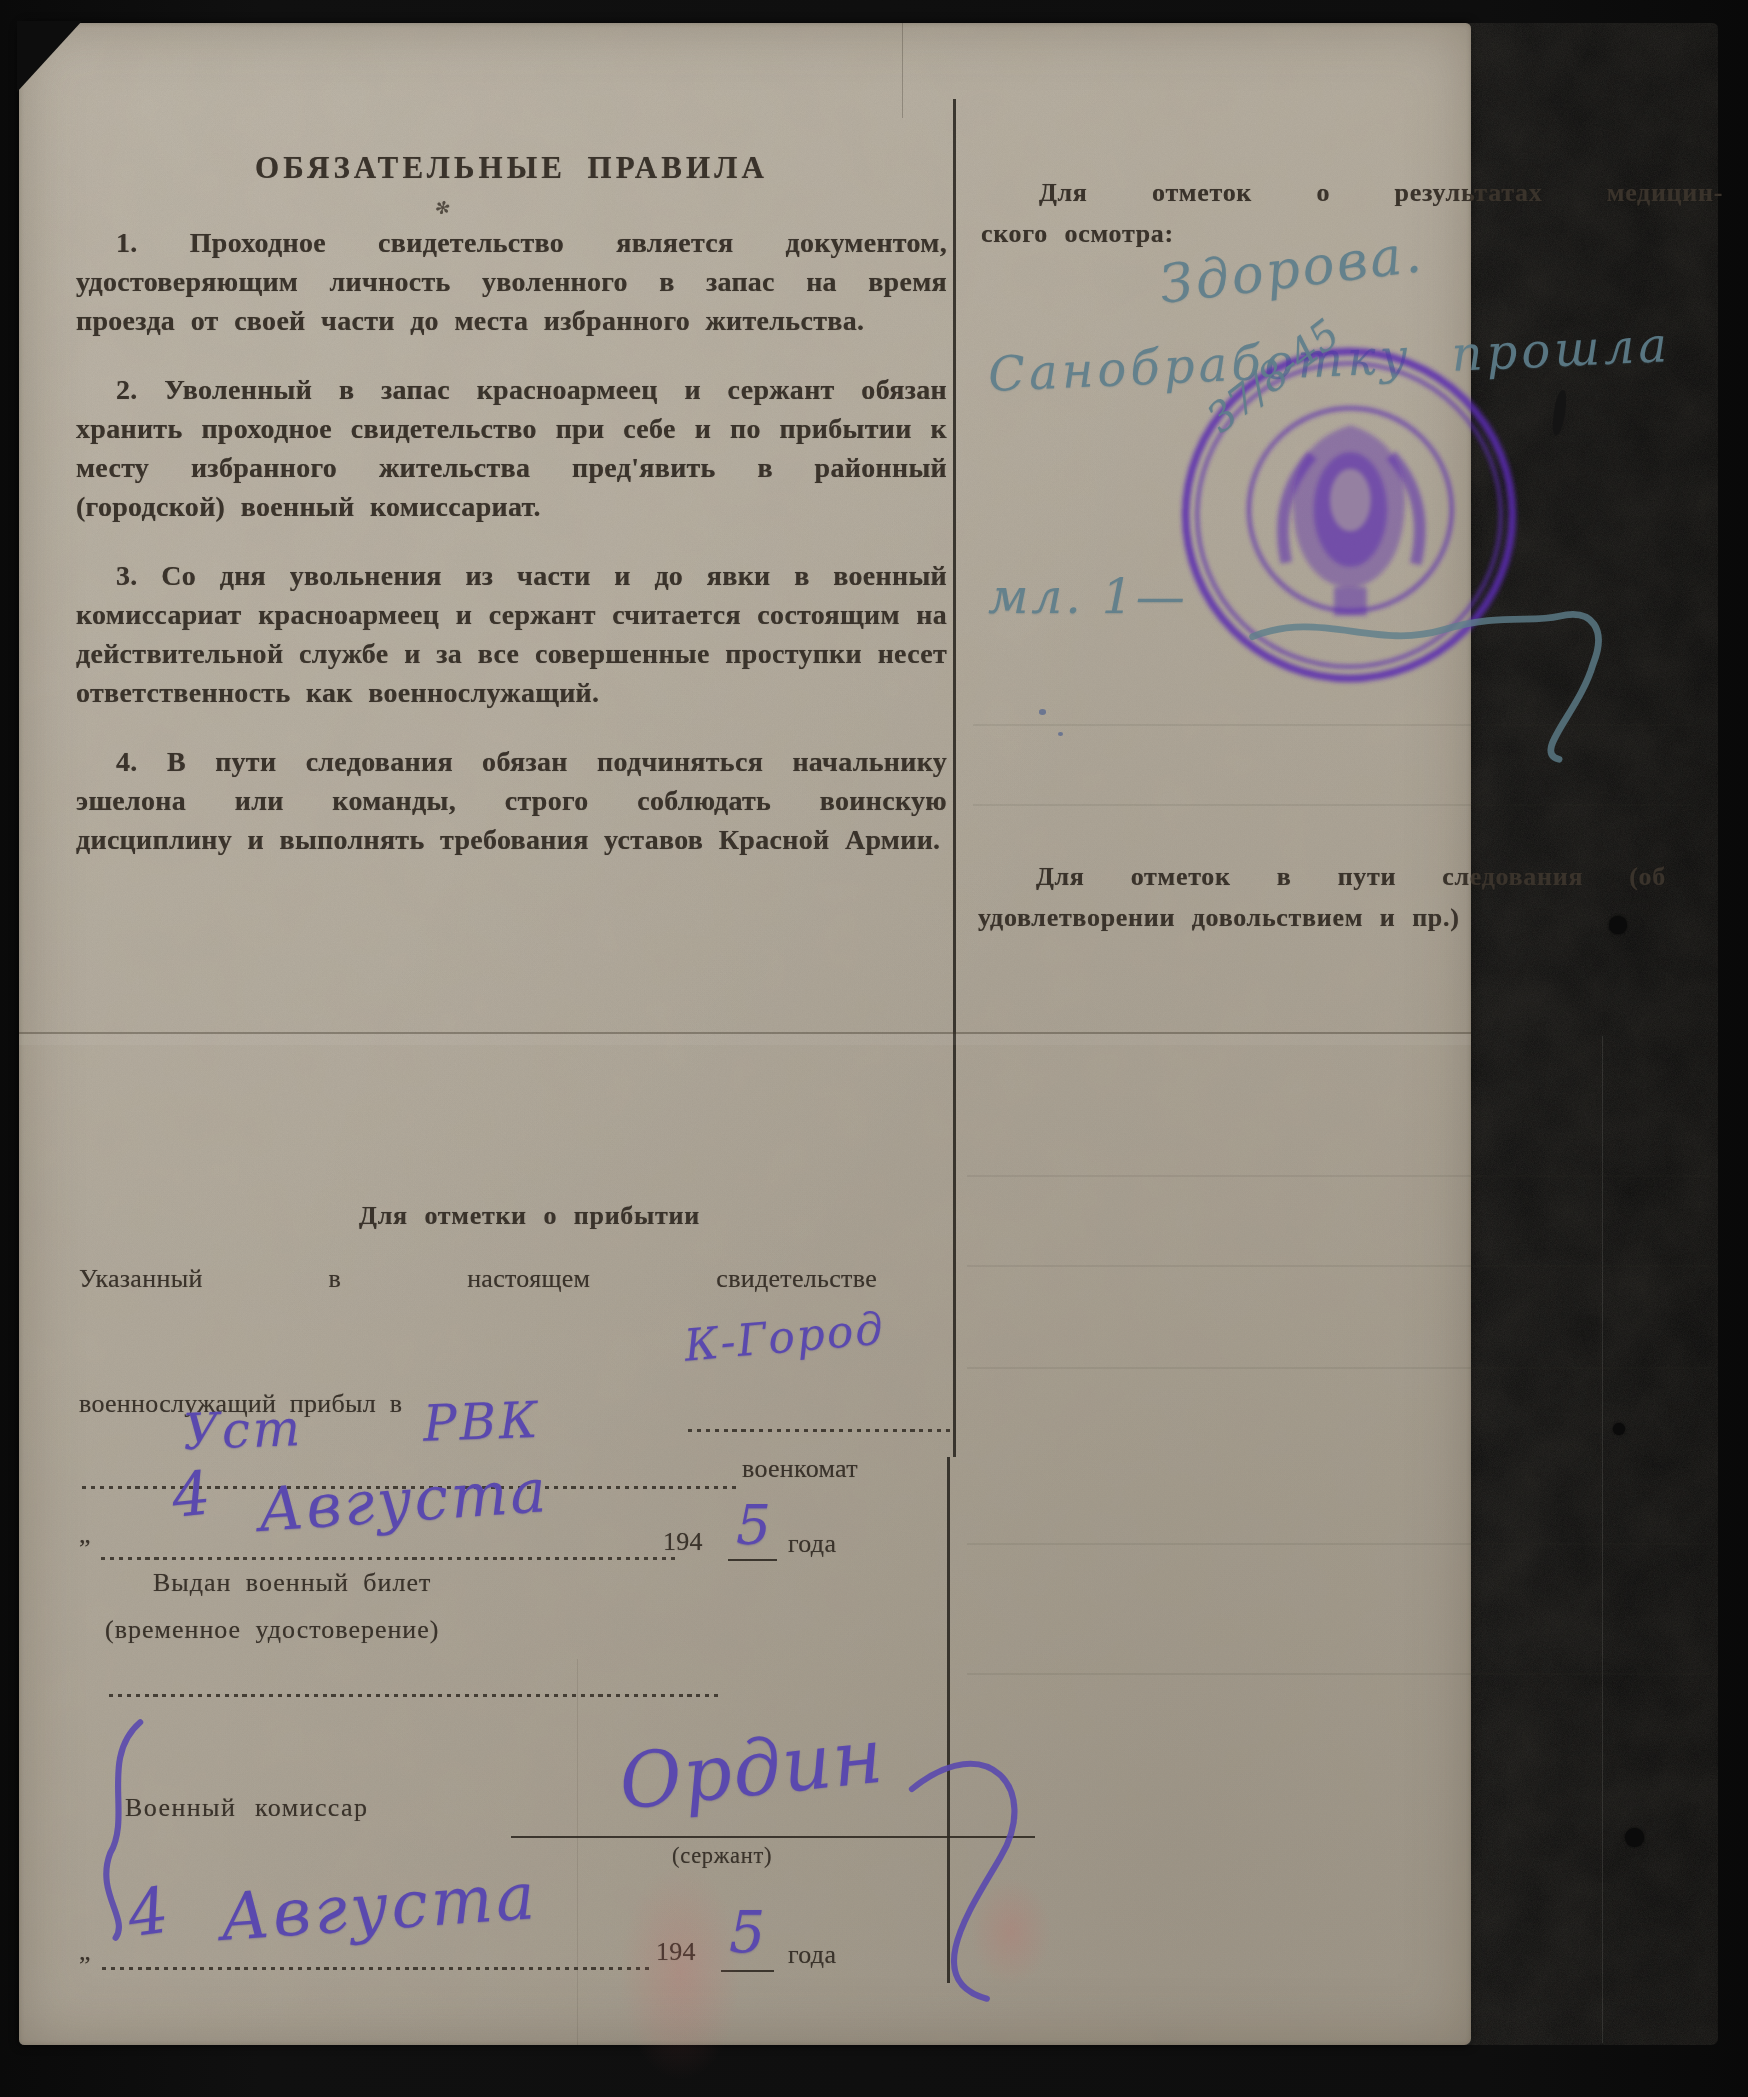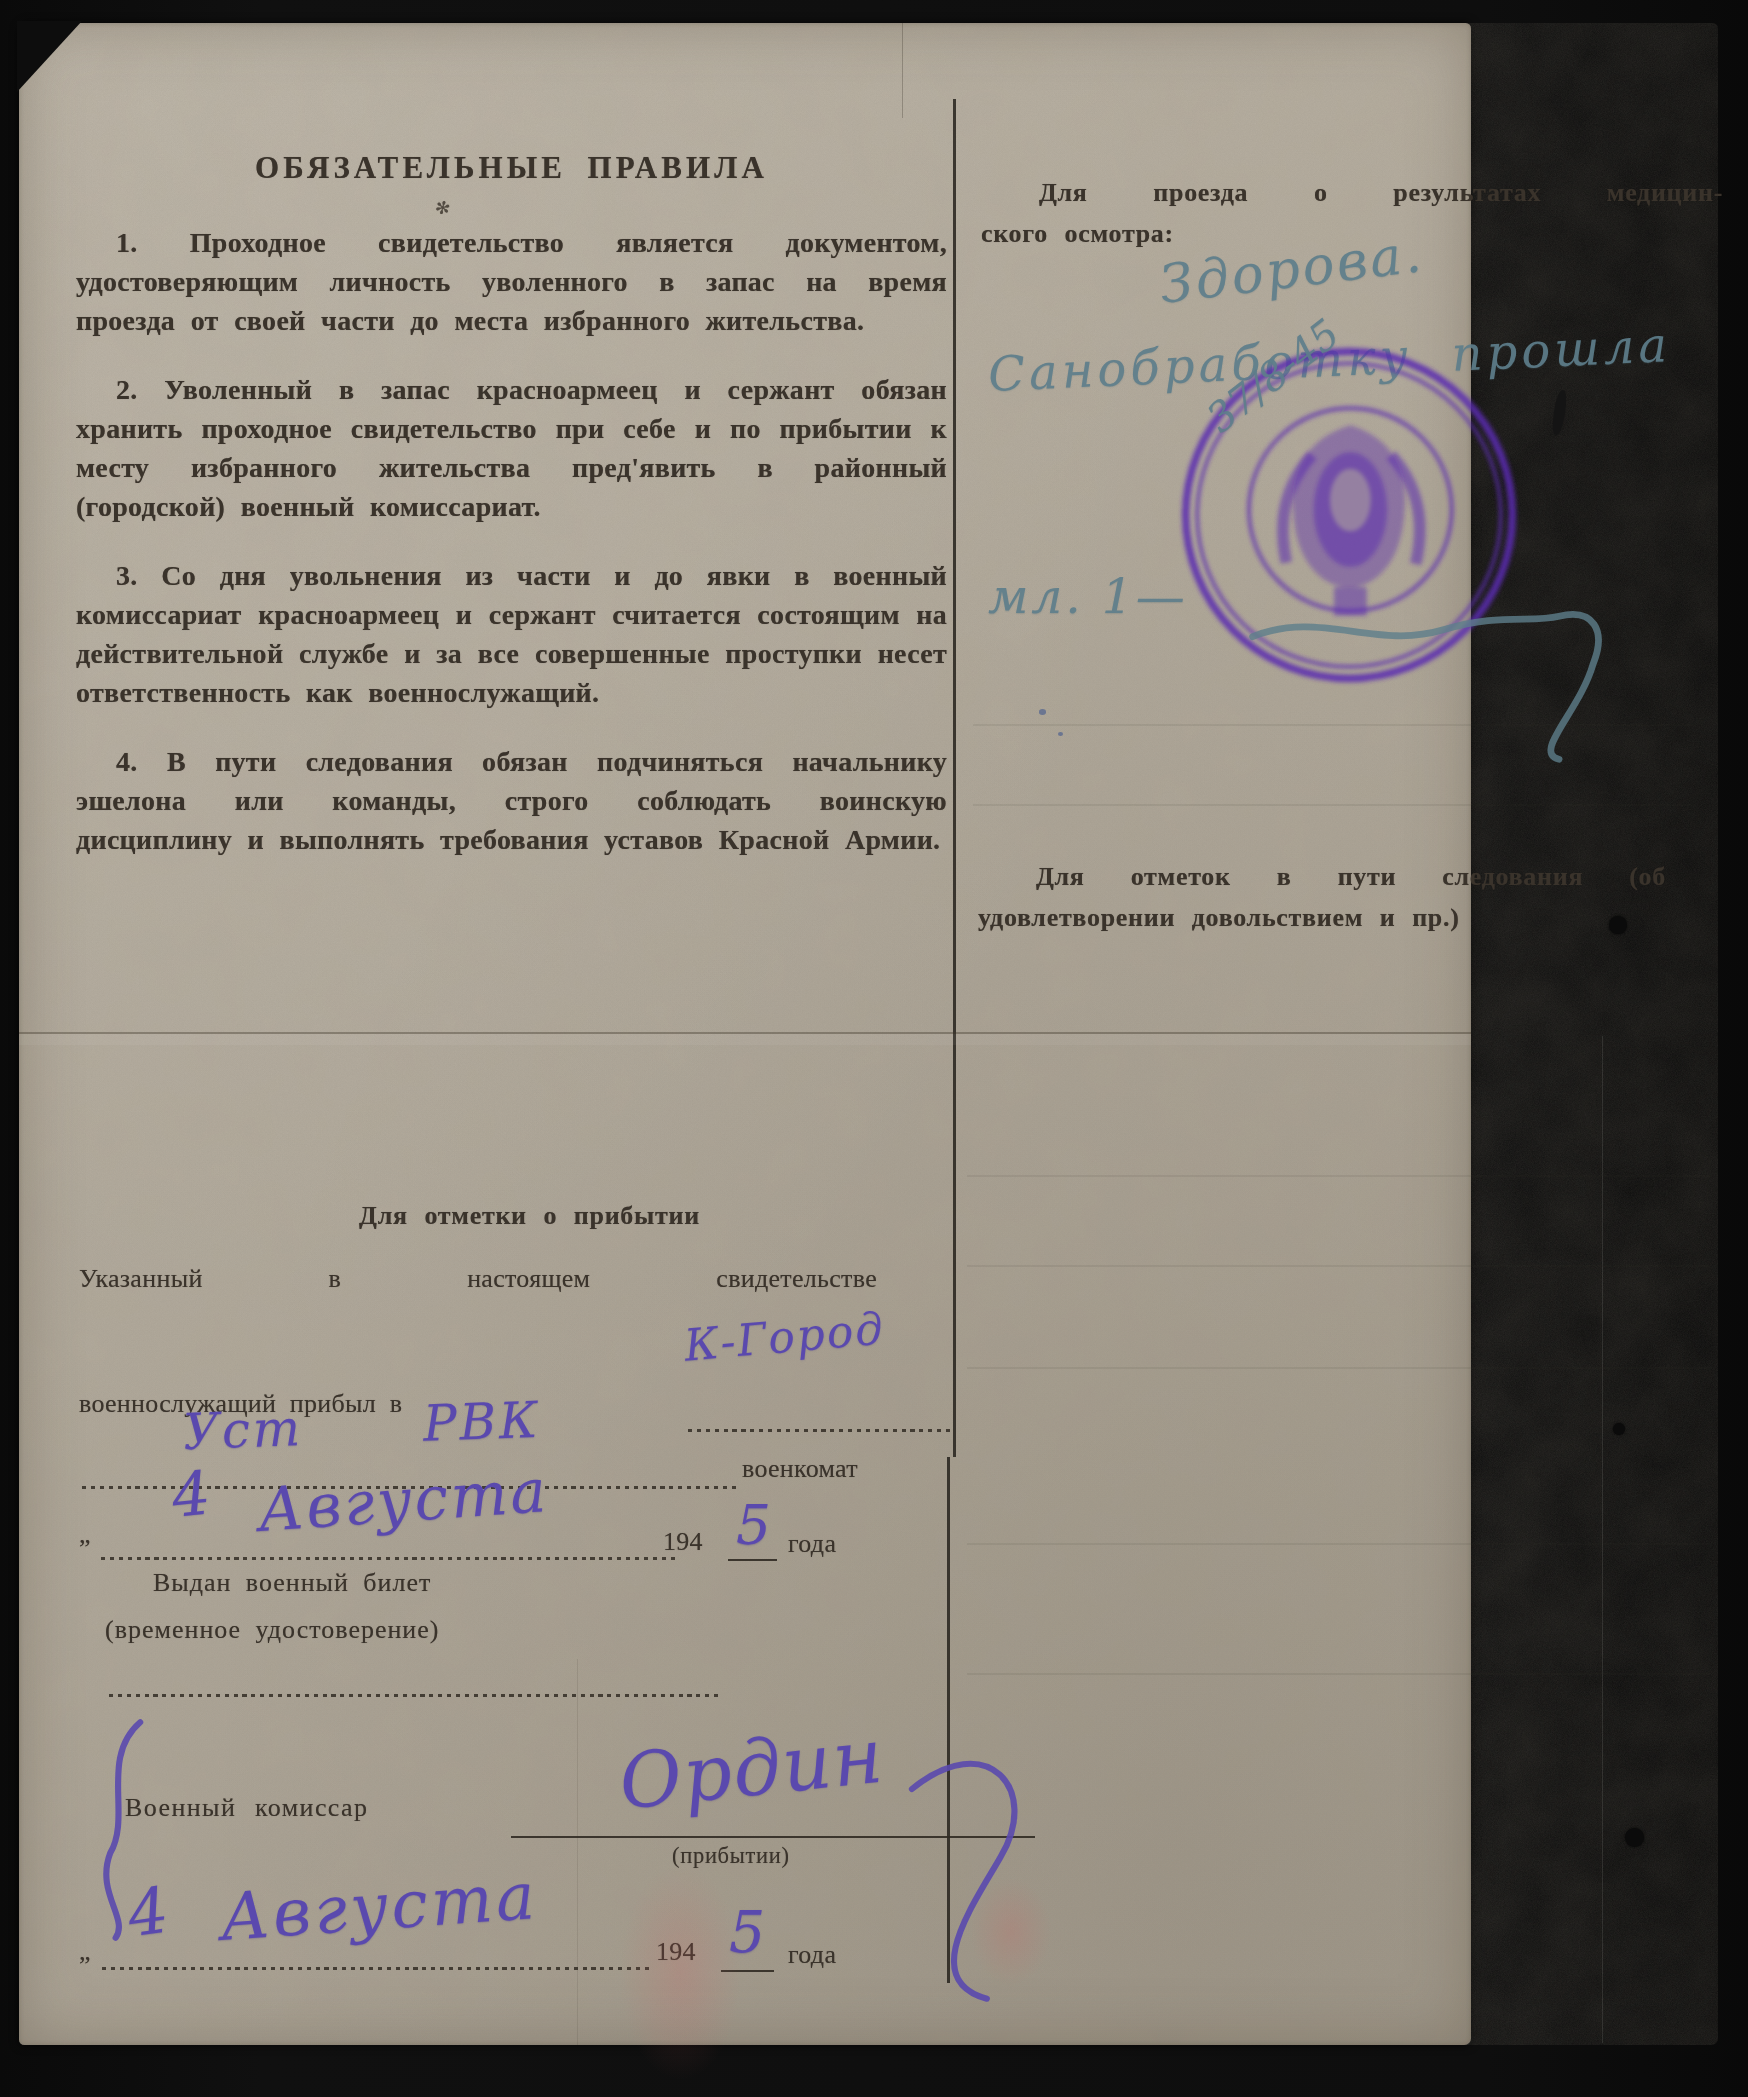--- a/index.html
+++ b/index.html
@@ -118,37 +118,37 @@
     <div class="abs print body-print" style="left:134px;top:1545px;letter-spacing:1px;">Выдан военный билет</div>
     <div class="abs print body-print" style="left:86px;top:1592px;letter-spacing:1px;">(временное удостоверение)</div>
 
     <div class="dotted" style="left:90px;top:1671px;width:613px;"></div>
 
     <svg class="abs" style="left:68px;top:1691px;" width="75" height="232" viewBox="0 0 110 340">
       <path d="M78 12 C 18 64, 66 150, 34 204 C 12 262, 62 300, 42 328" stroke="#5a49ae" stroke-width="9" fill="none" stroke-linecap="round" opacity=".9"></path>
     </svg>
     <div class="abs print body-print" style="left:106px;top:1770px;letter-spacing:1.4px;word-spacing:11px;">Военный комиссар</div>
     <div class="solid" style="left:492px;top:1813px;width:524px;"></div>
-    <div class="abs print small-print" style="left:653px;top:1820px;">(прибытии)</div>
+    <div class="abs print small-print" style="left:653px;top:1820px;">(сержант)</div>
     <div class="abs hw hw-p" style="left:600px;top:1701px;font-size:76px;letter-spacing:1.4px;transform:rotate(-6deg);">Ордин</div>
     <svg class="abs" style="left:784px;top:1684px;" width="286" height="307" viewBox="0 0 420 450">
       <path d="M160 120 C 270 30, 350 120, 290 220 C 250 290, 170 400, 270 428" stroke="#5a49ae" stroke-width="9" fill="none" stroke-linecap="round" opacity=".9"></path>
     </svg>
 
     <div class="abs print body-print" style="left:60px;top:1914px;">„</div>
     <div class="abs hw hw-p" style="left:109px;top:1853px;font-size:63px;transform:rotate(-8deg);">4</div>
     <div class="abs hw hw-p" style="left:201px;top:1846px;font-size:65px;letter-spacing:3.4px;transform:rotate(-4deg);">Августа</div>
     <div class="dotted" style="left:83px;top:1944px;width:552px;"></div>
     <div class="abs print body-print" style="left:637px;top:1914px;">194</div>
     <div class="solid" style="left:702px;top:1947px;width:53px;"></div>
     <div class="abs hw hw-p" style="left:710px;top:1876px;font-size:57px;">5</div>
     <div class="abs print body-print" style="left:769px;top:1917px;">года</div>
 
     <div class="abs print" style="left:962px;top:149px;width:742px;">
-      <div class="h-print stretch" style="padding-left:58px;">Для проезда о результатах медицин-</div>
+      <div class="h-print stretch" style="padding-left:58px;">Для отметок о результатах медицин-</div>
       <div class="h-print">ского осмотра:</div>
     </div>
 
     <div class="abs hw hw-b" style="left:1140px;top:215px;font-size:53px;letter-spacing:2.7px;transform:rotate(-7deg);">Здорова.</div>
 
     <div class="abs hw hw-b" style="left:968px;top:323px;font-size:48px;letter-spacing:4.1px;word-spacing:20.4px;transform:rotate(-2.5deg);transform-origin:left top;">Санобработку прошла</div>
 
     <svg class="abs" style="left:1153px;top:315px;" width="354" height="354" viewBox="0 0 520 520">
       <defs>
           <filter id="stB" x="-20%" y="-20%" width="140%" height="140%">

